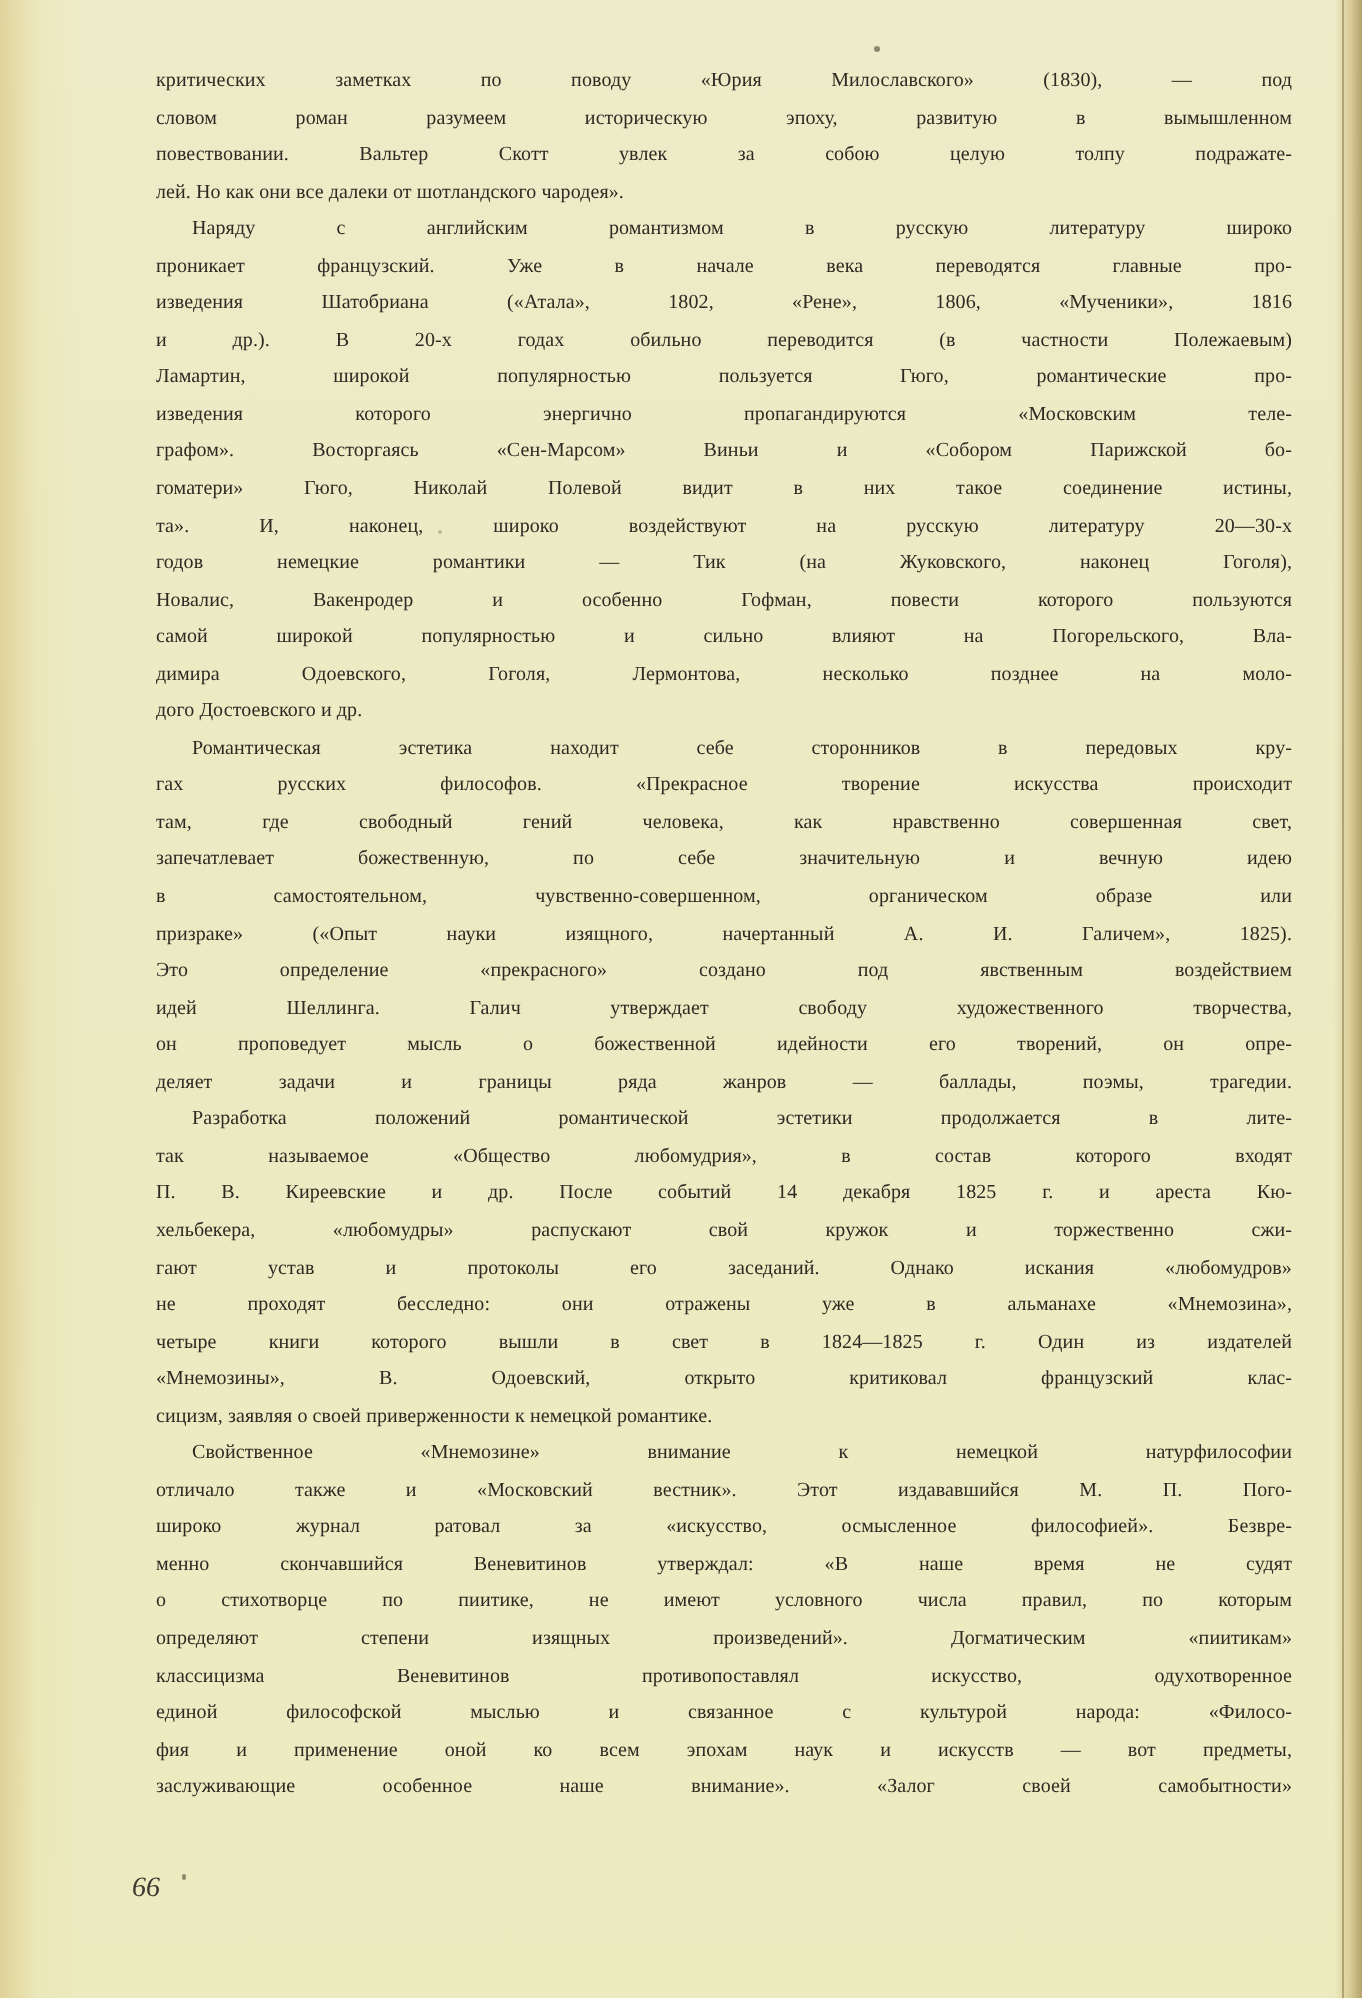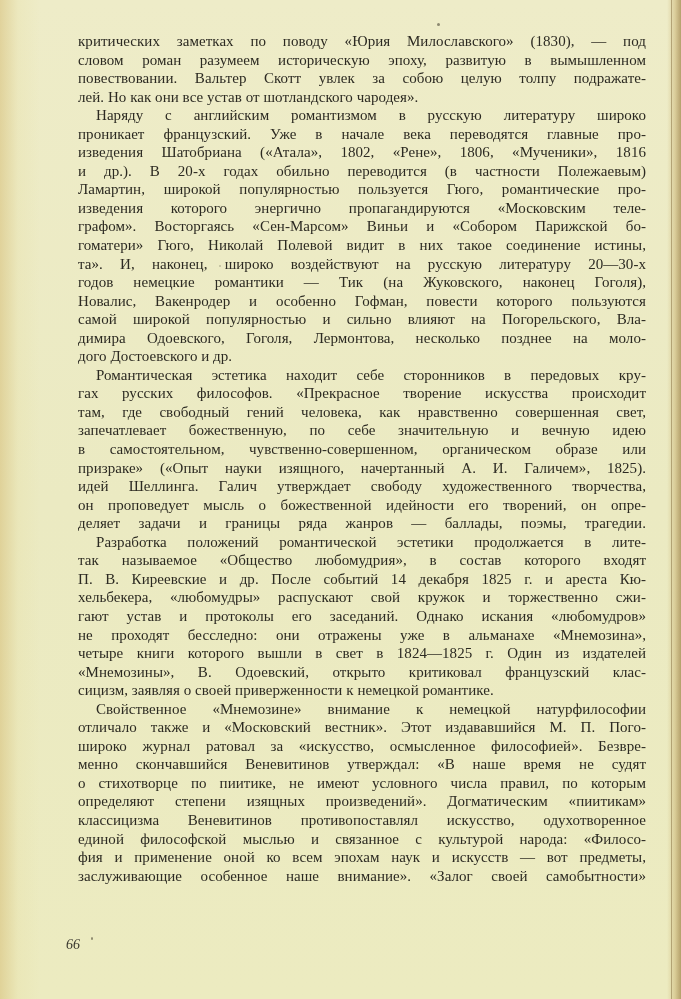--- a/index.html
+++ b/index.html
@@ -15,21 +15,21 @@
       linear-gradient(to left, rgba(150,120,60,0.65) 0px, rgba(200,175,110,0.5) 6px, rgba(230,225,175,0) 14px),
       linear-gradient(to bottom, #eeecc8 0%, #ebeac2 50%, #ecebc0 100%);
   }
   .edge-line {
     position: absolute; top: 0; right: 9px; width: 1px; height: 999px;
     background: rgba(120,95,50,0.45);
   }
   .text-block {
     position: absolute; left: 78px; top: 32px; width: 568px;
     font-family: "Liberation Serif", "DejaVu Serif", serif;
-    font-size: 15px; line-height: 18.55px;
+    font-size: 10px; line-height: 18.55px;
     color: #2c2a22;
     letter-spacing: 0.05px;
   }
   .line {
     display: block; white-space: nowrap;
     text-align: justify; text-align-last: justify;
     height: 18.55px; overflow: hidden;
   }
   .line.last { text-align-last: left; }
   .line.indent { padding-left: 18px; }
@@ -46,41 +46,42 @@
 <div class="page">
   <div class="edge-line"></div>
   <div class="speck" style="left:437px;top:23px;width:3px;height:3px;"></div>
   <div class="speck" style="left:219px;top:265px;width:2px;height:2px;opacity:.5"></div>
   <div class="speck" style="left:91px;top:937px;width:2px;height:3px;"></div>
 
   <div class="text-block">
     <span class="line">критических заметках по поводу «Юрия Милославского» (1830), — под</span>
     <span class="line">словом роман разумеем историческую эпоху, развитую в вымышленном</span>
     <span class="line">повествовании. Вальтер Скотт увлек за собою целую толпу подражате-</span>
-    <span class="line last">лей. Но как они все устав от шотландского чародея».</span>
+    <span class="line last">лей. Но как они все далеки от шотландского чародея».</span>
     <span class="line indent">Наряду с английским романтизмом в русскую литературу широко</span>
     <span class="line">проникает французский. Уже в начале века переводятся главные про-</span>
     <span class="line">изведения Шатобриана («Атала», 1802, «Рене», 1806, «Мученики», 1816</span>
     <span class="line">и др.). В 20-х годах обильно переводится (в частности Полежаевым)</span>
     <span class="line">Ламартин, широкой популярностью пользуется Гюго, романтические про-</span>
     <span class="line">изведения которого энергично пропагандируются «Московским теле-</span>
     <span class="line">графом». Восторгаясь «Сен-Марсом» Виньи и «Собором Парижской бо-</span>
     <span class="line">гоматери» Гюго, Николай Полевой видит в них такое соединение истины,</span>
     <span class="line">та». И, наконец, широко воздействуют на русскую литературу 20—30-х</span>
     <span class="line">годов немецкие романтики — Тик (на Жуковского, наконец Гоголя),</span>
     <span class="line">Новалис, Вакенродер и особенно Гофман, повести которого пользуются</span>
     <span class="line">самой широкой популярностью и сильно влияют на Погорельского, Вла-</span>
     <span class="line">димира Одоевского, Гоголя, Лермонтова, несколько позднее на моло-</span>
     <span class="line last">дого Достоевского и др.</span>
     <span class="line indent">Романтическая эстетика находит себе сторонников в передовых кру-</span>
     <span class="line">гах русских философов. «Прекрасное творение искусства происходит</span>
     <span class="line">там, где свободный гений человека, как нравственно совершенная свет,</span>
     <span class="line">запечатлевает божественную, по себе значительную и вечную идею</span>
     <span class="line">в самостоятельном, чувственно-совершенном, органическом образе или</span>
     <span class="line">призраке» («Опыт науки изящного, начертанный А. И. Галичем», 1825).</span>
+    <span class="line">Это определение «прекрасного» создано под явственным воздействием</span>
     <span class="line">идей Шеллинга. Галич утверждает свободу художественного творчества,</span>
     <span class="line">он проповедует мысль о божественной идейности его творений, он опре-</span>
     <span class="line">деляет задачи и границы ряда жанров — баллады, поэмы, трагедии.</span>
     <span class="line indent">Разработка положений романтической эстетики продолжается в лите-</span>
     <span class="line">так называемое «Общество любомудрия», в состав которого входят</span>
     <span class="line">П. В. Киреевские и др. После событий 14 декабря 1825 г. и ареста Кю-</span>
     <span class="line">хельбекера, «любомудры» распускают свой кружок и торжественно сжи-</span>
     <span class="line">гают устав и протоколы его заседаний. Однако искания «любомудров»</span>
     <span class="line">не проходят бесследно: они отражены уже в альманахе «Мнемозина»,</span>
     <span class="line">четыре книги которого вышли в свет в 1824—1825 г. Один из издателей</span>

